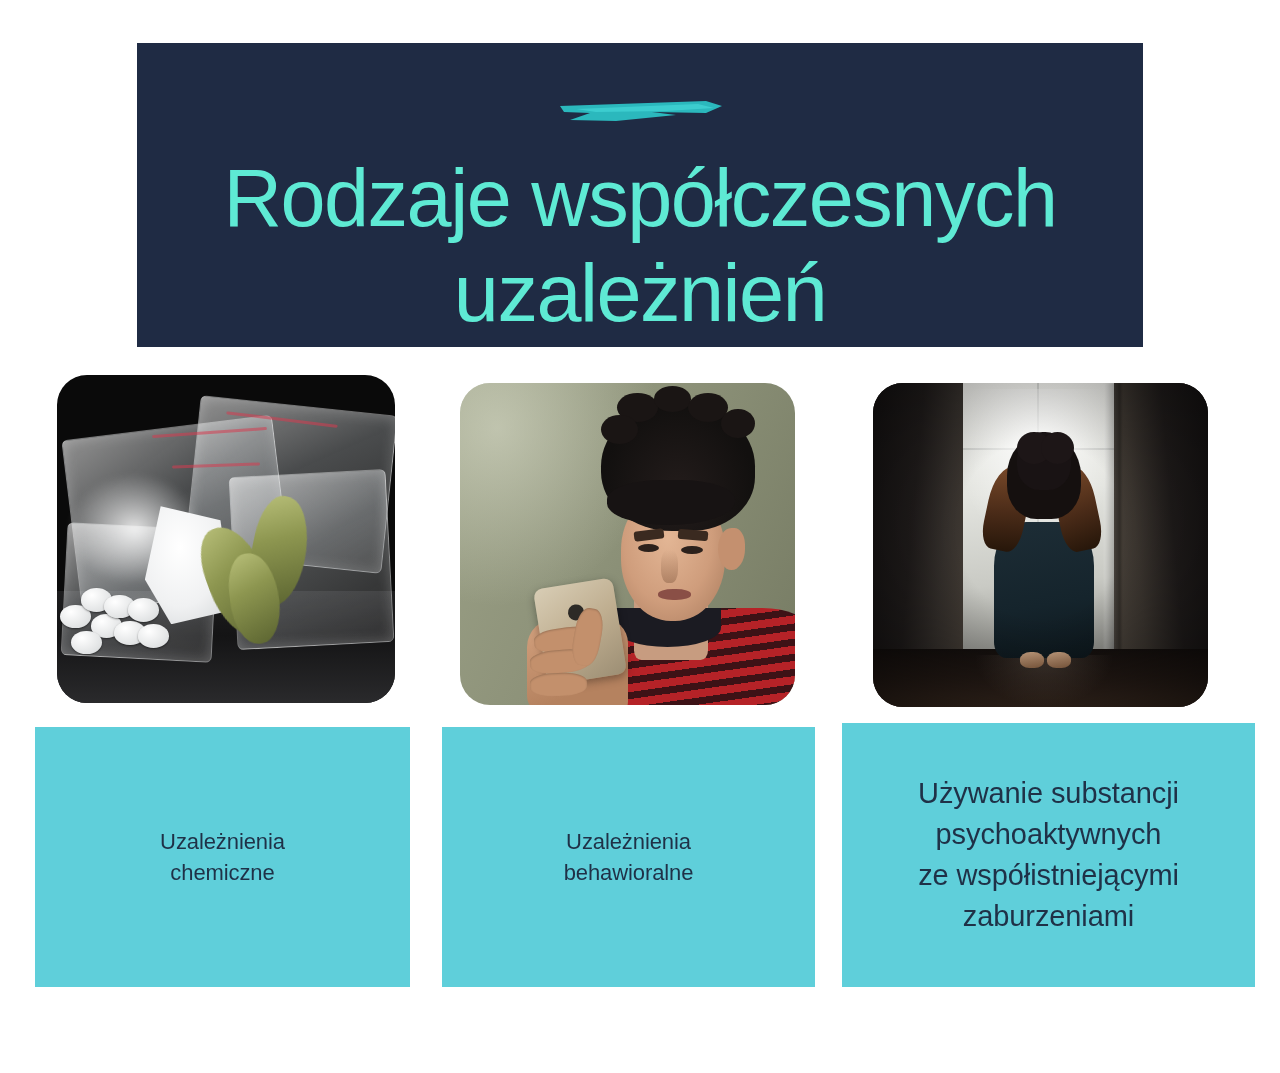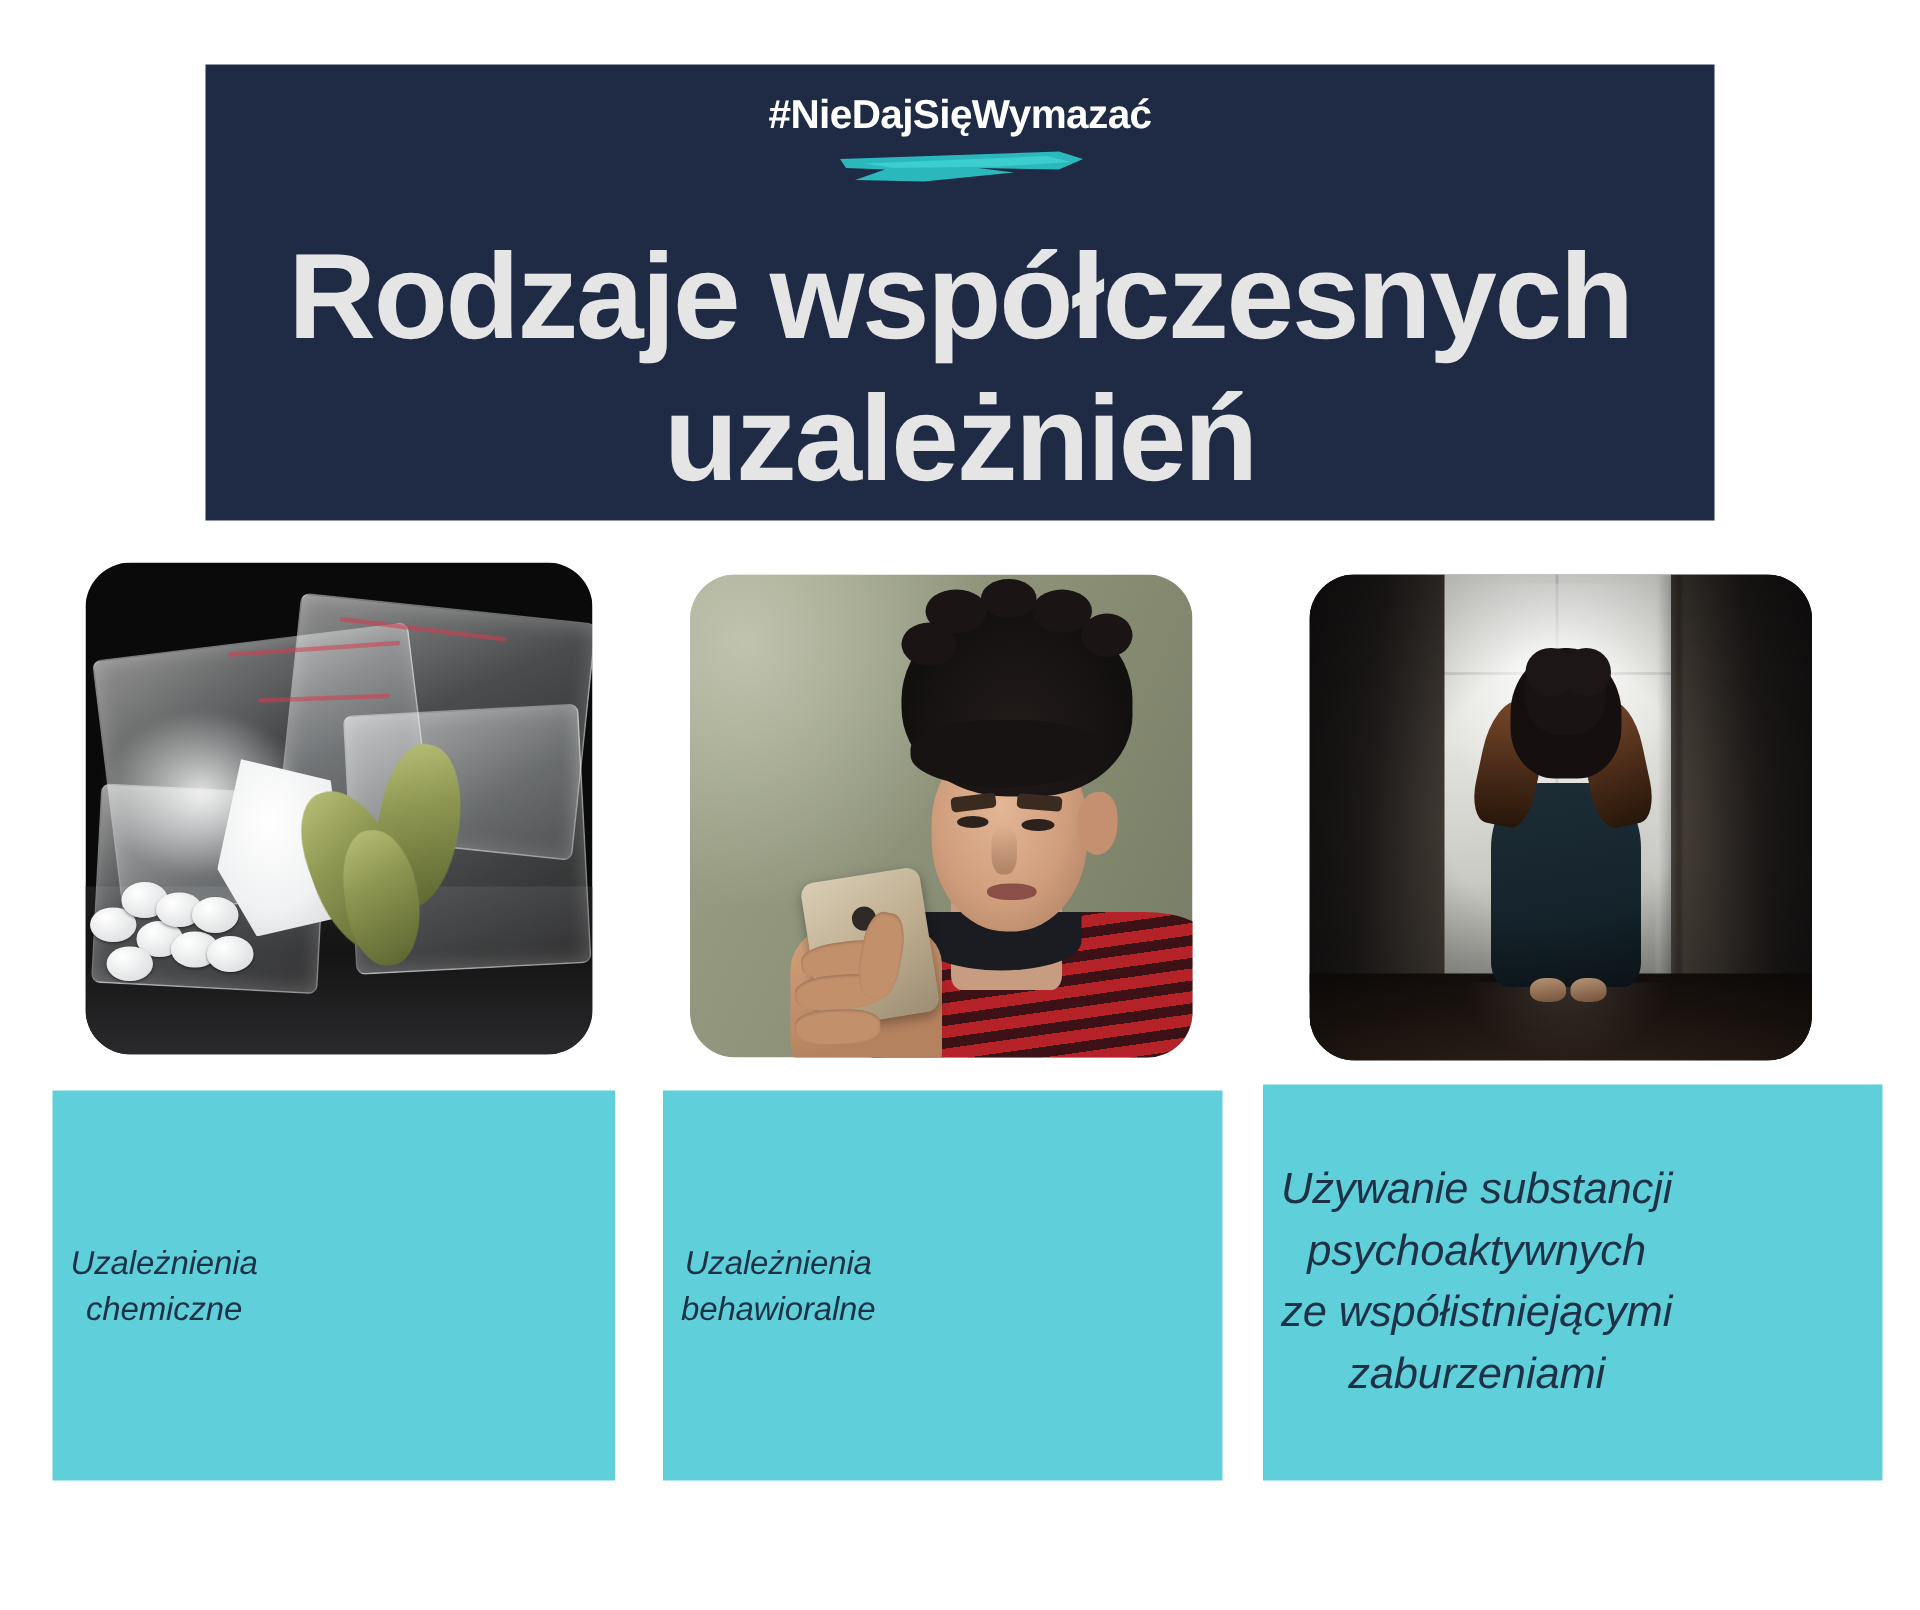--- a/index.html
+++ b/index.html
@@ -47,23 +47,23 @@
     top: 54px;
     width: 170px;
     height: 28px;
   }
   #header-title {
     position: absolute;
     left: 30px;
     right: 30px;
     top: 108px;
     text-align: center;
-    color: #e5e5e5;
+    color: #5eead4;
     font-size: 81px;
-    font-weight: 700;
+    font-weight: 400;
     line-height: 1.17;
     letter-spacing: -1.5px;
   }
 
   
   .photo-card {
     position: absolute;
     border-radius: 30px;
     overflow: hidden;
   }
@@ -304,47 +304,43 @@
     position: absolute; inset: 0;
     background: radial-gradient(ellipse at 50% 45%, rgba(0,0,0,0) 35%, rgba(0,0,0,.55) 100%);
   }
 
   
   .caption-box {
     position: absolute;
     background: #5fcfda;
     display: flex;
     align-items: center;
-    justify-content: flex-start;
+    justify-content: center;
     box-sizing: border-box;
     padding: 24px 12px;
-    font-style: italic;
   }
   #caption-box-1 { left: 35px;  top: 727px; width: 375px; height: 260px; }
   #caption-box-2 { left: 442px; top: 727px; width: 373px; height: 260px; }
   #caption-box-3 { left: 842px; top: 723px; width: 413px; height: 264px; }
 
   .caption-text {
     color: #1f3147;
     font-size: 22px;
     line-height: 1.42;
     text-align: center;
     letter-spacing: -0.1px;
     white-space: pre-line;
   }
   #caption-text-3 { font-size: 29px; line-height: 1.42; }
 </style>
 </head>
 <body>
 
 <div id="header-banner">
 
-  <div id="hashtag-block">
-    <span id="hashtag-text">#NieDajSięWymazać</span>
-  </div>
 
   <svg id="brush-underline" viewBox="0 0 170 28" preserveAspectRatio="none">
     <path d="M4 9 L150 4 L166 9 L150 16 L96 15 L120 18 L60 24 L14 23 L34 16 L8 15 Z" fill="#2bb8bd"></path>
     <path d="M20 12 L142 7 L158 11 L110 14 L40 15 Z" fill="#3fd0d2" opacity="0.85"></path>
   </svg>
 
   <div id="header-title">Rodzaje współczesnych uzależnień</div>
 </div>
 
 <div class="photo-card" id="photo-card-1">

